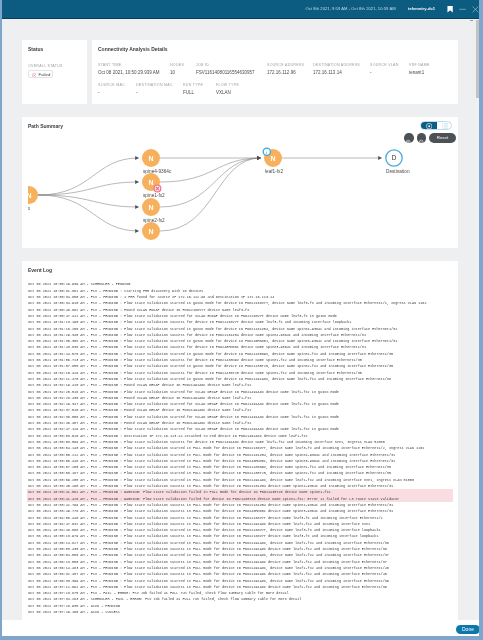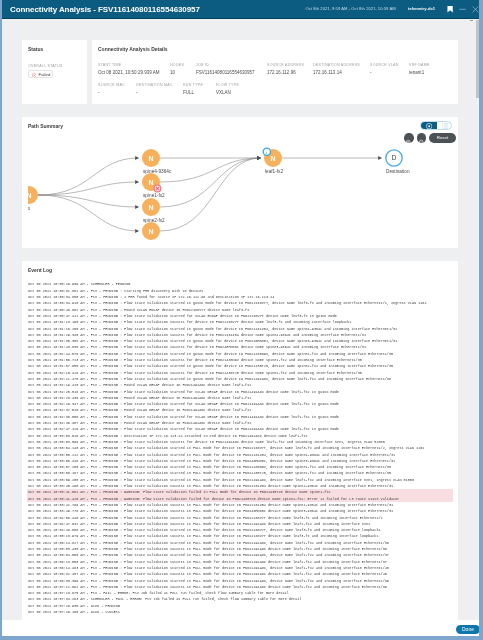--- a/index.html
+++ b/index.html
@@ -51,21 +51,20 @@
   .edge-r{position:absolute;left:477px;top:0;width:2px;height:638px;background:#7ea6cc;}
   .edge-b{position:absolute;left:0;top:636px;width:479px;height:2px;background:#7ea6cc;}
 </style>
 </head>
 <body>
 
 <div class="win">
 
   <div class="titlebar"></div>
   <div class="tb-underline"></div>
-  <div class="title">Connectivity Analysis - FSV11614080116554630957</div>
   <div class="daterange">Oct 8th 2021, 9:59 AM - Oct 8th 2021, 10:59 AM</div>
   <div class="tenant">telemetry-dc1</div>
 
   <div class="tbicon" style="left:444.5px;top:6.2px;">
     <svg width="6.2" height="6.6" viewBox="0 0 12 13">
         <path d="M0.8 0.2h10.4v12.6L6 8.6 0.8 12.8z" fill="#ffffff"></path>
       </svg>
   </div>
   <div class="tbicon" style="left:457px;top:6.2px;">
     <svg width="7.2" height="6.6" viewBox="0 0 14 13">

